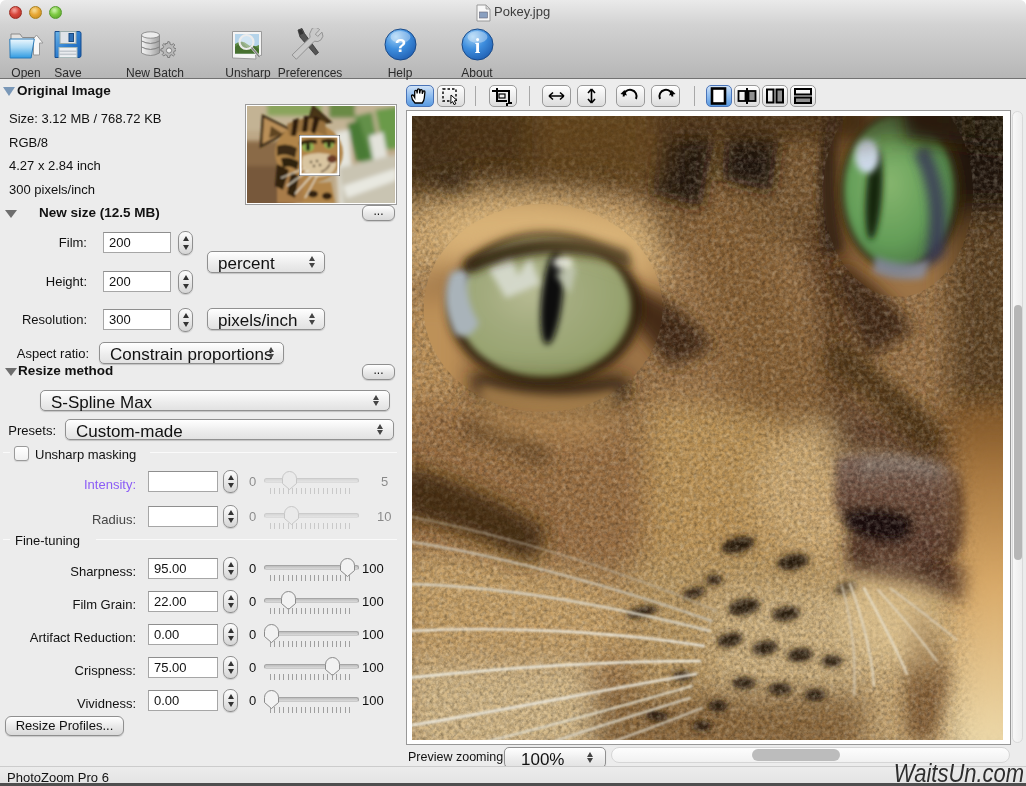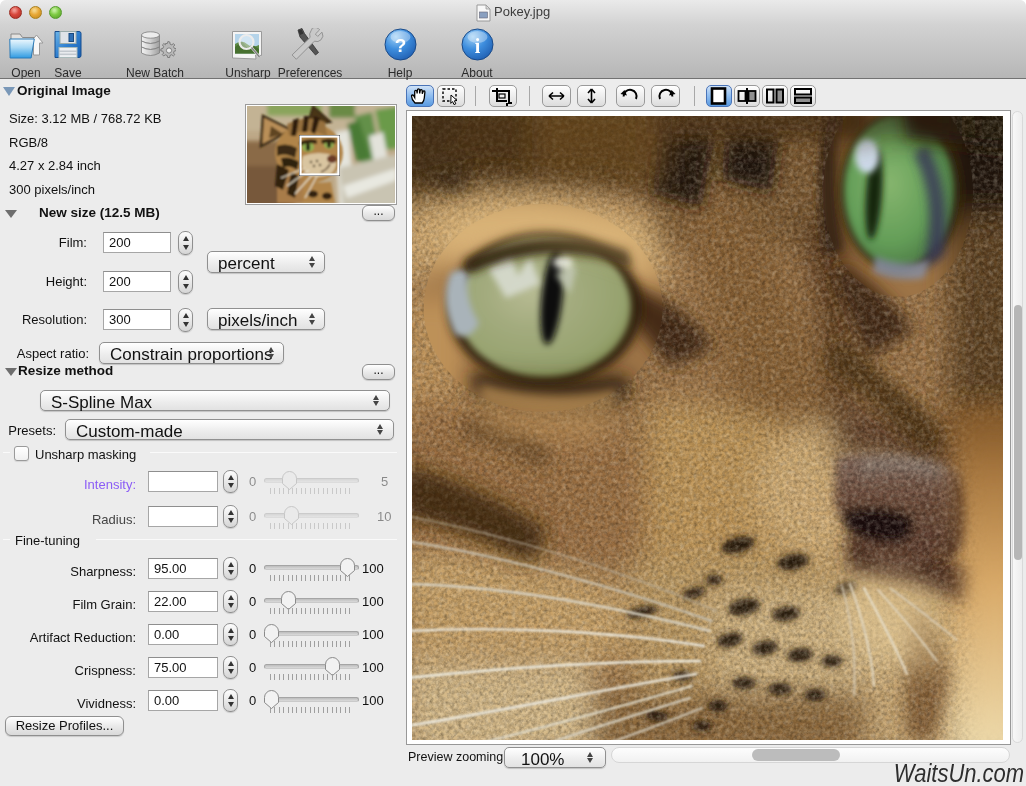--- a/index.html
+++ b/index.html
@@ -668,14 +668,17 @@
     <div class="txt" style="left:408px;top:750px;font-size:12.5px;">Preview zooming:</div>
     <div class="pop" style="left:504px;top:747px;width:102px;height:21px;">
         <span class="pt" style="left:16px;">100%</span>
         <span class="ar au" style="right:12px;"></span>
         <span class="ar ad" style="right:12px;"></span>
       </div>
     <div id="hscroll-track"></div>
     <div id="hthumb"></div>
   </div>
 
+  <div id="statusbar">
+    <div class="txt" style="left:7px;top:3px;">PhotoZoom Pro 6</div>
+  </div>
   <div id="watermark">WaitsUn.com</div>
 </div>
 
 </body></html>

